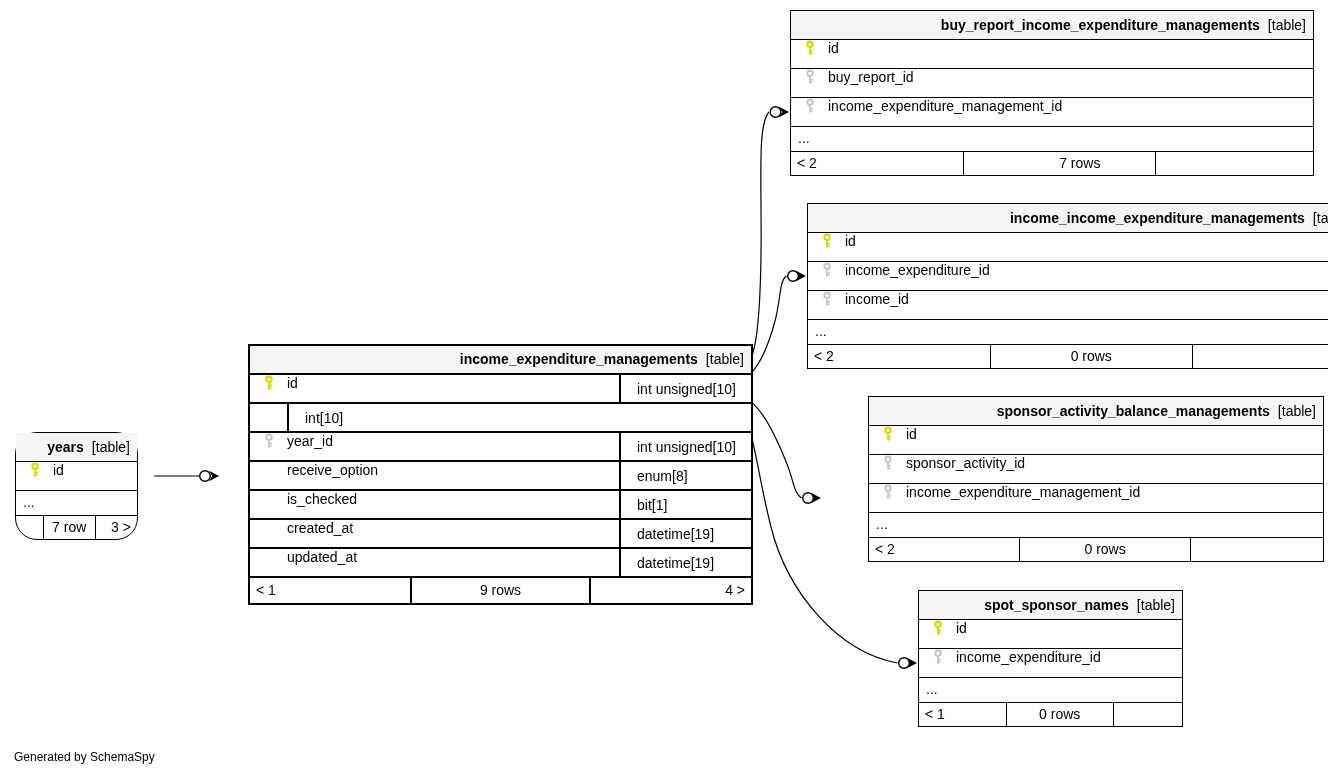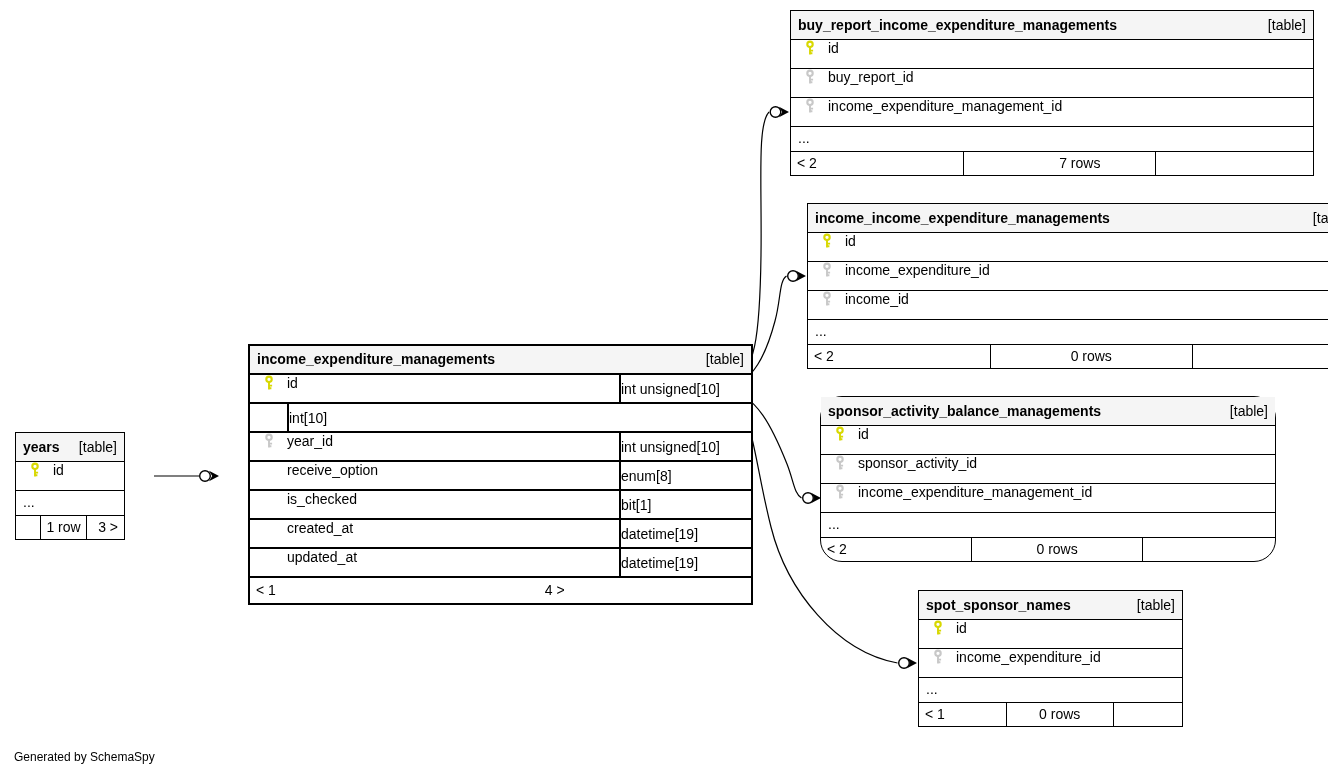--- a/index.html
+++ b/index.html
@@ -9,36 +9,36 @@
     color:#000;
   }
   #connectors { position:absolute; left:0; top:0; z-index:0; pointer-events:none; }
   .tbl {
     position:absolute; box-sizing:border-box; background:#fff;
     border:1px solid #000; z-index:1; font-size:14px;
   }
   .tbl.main { border-width:2px;margin-left:28px; }
   .t-header {
     box-sizing:content-box; height:28px; line-height:28px; background:#f5f5f5;
-    border-bottom:1px solid #000; display:flex; justify-content:space-between;
+    border-bottom:1px solid #000; display:flex; justify-content:flex-end;
     align-items:center; padding:0 7px; white-space:nowrap; overflow:hidden;
   }
   .tbl.main .t-header { height:27px; line-height:27px; border-bottom-width:2px; }
   .t-name { font-weight:bold; }
   .t-tag { margin-left:8px; }
   .t-row {
     height:28px; border-bottom:1px solid #000; display:flex; align-items:flex-start;
     padding-left:13px; white-space:nowrap; overflow:hidden; box-sizing:content-box;
   }
   .tbl.main .t-row { height:27px; border-bottom-width:2px; }
   .key-slot { width:12px; height:16px; margin-right:12px; flex:0 0 12px; }
   .col-name { flex:1 1 auto; overflow:hidden; }
   .col-type {
     align-self:stretch; display:flex; align-items:center;
-    border-left:1px solid #000; padding-left:0; flex:0 0 auto; box-sizing:border-box;
+    border-left:1px solid #000; padding-left:16px; flex:0 0 auto; box-sizing:border-box;
   }
   .tbl.main .col-type { border-left-width:2px; }
   .t-ellipsis {
     height:24px; line-height:22px; border-bottom:1px solid #000;
     padding-left:7px; box-sizing:content-box;
   }
   .t-footer { height:23px; display:flex; align-items:stretch; box-sizing:content-box; }
   .tbl.main .t-footer { height:25px; }
   .t-footer span { display:block; line-height:23px; overflow:hidden; white-space:nowrap; box-sizing:border-box; }
   .tbl.main .t-footer span { line-height:25px; }
@@ -63,36 +63,36 @@
     <polygon points="806,276 796,270.8 799.2,276 796,281.2" fill="#000000"></polygon>
     <path d="M 725 388 C 757 394 773 429 787 464 C 794 482 794 493 801.5 498" fill="none" stroke="#000000" stroke-width="1.2"></path>
     <circle cx="808" cy="498" r="5.3" fill="#ffffff" stroke="#000000" stroke-width="1.4"></circle>
     <polygon points="821,498 811,492.8 814.2,498 811,503.2" fill="#000000"></polygon>
     <path d="M 725 388 C 752 399 753 456 771 527 C 787 591 837 652 897.5 663" fill="none" stroke="#000000" stroke-width="1.2"></path>
     <circle cx="904" cy="663" r="5.3" fill="#ffffff" stroke="#000000" stroke-width="1.4"></circle>
     <polygon points="917,663 907,657.8 910.2,663 907,668.2" fill="#000000"></polygon>
   </svg>
 
 <div id="tables">
-    <div class="tbl" style="left: 15px; top: 432px; width: 110px;">
+    <div class="tbl" style="left: 15px; top: 432px; width: 123px; border-radius: 22px;">
       <div class="t-header">
         <span class="t-name">years</span>
         <span class="t-tag">[table]</span>
       </div>
       <div class="t-row">
         <span class="key-slot"><svg width="12" height="16" viewBox="0 0 12 16">
             <circle cx="6" cy="4.3" r="2.7" fill="none" stroke="#d8d800" stroke-width="2.1"></circle>
             <path d="M6 7 V14.6 M6 10.6 H9.1 M6 13.2 H8.4" fill="none" stroke="#d8d800" stroke-width="1.9"></path>
           </svg></span>
         <span class="col-name">id</span>
       </div>
       <div class="t-ellipsis">...</div>
       <div class="t-footer">
         <span class="f-left" style="width: 22%;"></span>
-        <span class="f-center" style="width: 44%;">1 row</span>
+        <span class="f-center" style="width: 44%;">7 row</span>
         <span class="f-right" style="width: 34%;">3 &gt;</span>
       </div>
     </div>
     <div class="tbl main" style="left: 220px; top: 344px; width: 505px;">
       <div class="t-header">
         <span class="t-name">income_expenditure_managements</span>
         <span class="t-tag">[table]</span>
       </div>
       <div class="t-row">
         <span class="key-slot"><svg width="12" height="16" viewBox="0 0 12 16">
@@ -129,20 +129,21 @@
         <span class="col-name">created_at</span>
         <span class="col-type" style="width: 132px;">datetime[19]</span>
       </div>
       <div class="t-row">
         <span class="key-slot"></span>
         <span class="col-name">updated_at</span>
         <span class="col-type" style="width: 132px;">datetime[19]</span>
       </div>
       <div class="t-footer">
         <span class="f-left" style="width: 32%;">&lt; 1</span>
+        <span class="f-center" style="width: 36%;">9 rows</span>
         <span class="f-right" style="width: 32%;">4 &gt;</span>
       </div>
     </div>
     <div class="tbl" style="left: 790px; top: 10px; width: 524px;">
       <div class="t-header">
         <span class="t-name">buy_report_income_expenditure_managements</span>
         <span class="t-tag">[table]</span>
       </div>
       <div class="t-row">
         <span class="key-slot"><svg width="12" height="16" viewBox="0 0 12 16">
@@ -198,21 +199,21 @@
           </svg></span>
         <span class="col-name">income_id</span>
       </div>
       <div class="t-ellipsis">...</div>
       <div class="t-footer">
         <span class="f-left" style="width: 33%;">&lt; 2</span>
         <span class="f-center" style="width: 37%;">0 rows</span>
         <span class="f-right" style="width: 30%;"></span>
       </div>
     </div>
-    <div class="tbl" style="left: 820px; top: 396px; width: 456px; border-radius: 22px;">
+    <div class="tbl" style="left: 868px; top: 396px; width: 456px;">
       <div class="t-header">
         <span class="t-name">sponsor_activity_balance_managements</span>
         <span class="t-tag">[table]</span>
       </div>
       <div class="t-row">
         <span class="key-slot"><svg width="12" height="16" viewBox="0 0 12 16">
             <circle cx="6" cy="4.3" r="2.7" fill="none" stroke="#d8d800" stroke-width="2.1"></circle>
             <path d="M6 7 V14.6 M6 10.6 H9.1 M6 13.2 H8.4" fill="none" stroke="#d8d800" stroke-width="1.9"></path>
           </svg></span>
         <span class="col-name">id</span>

